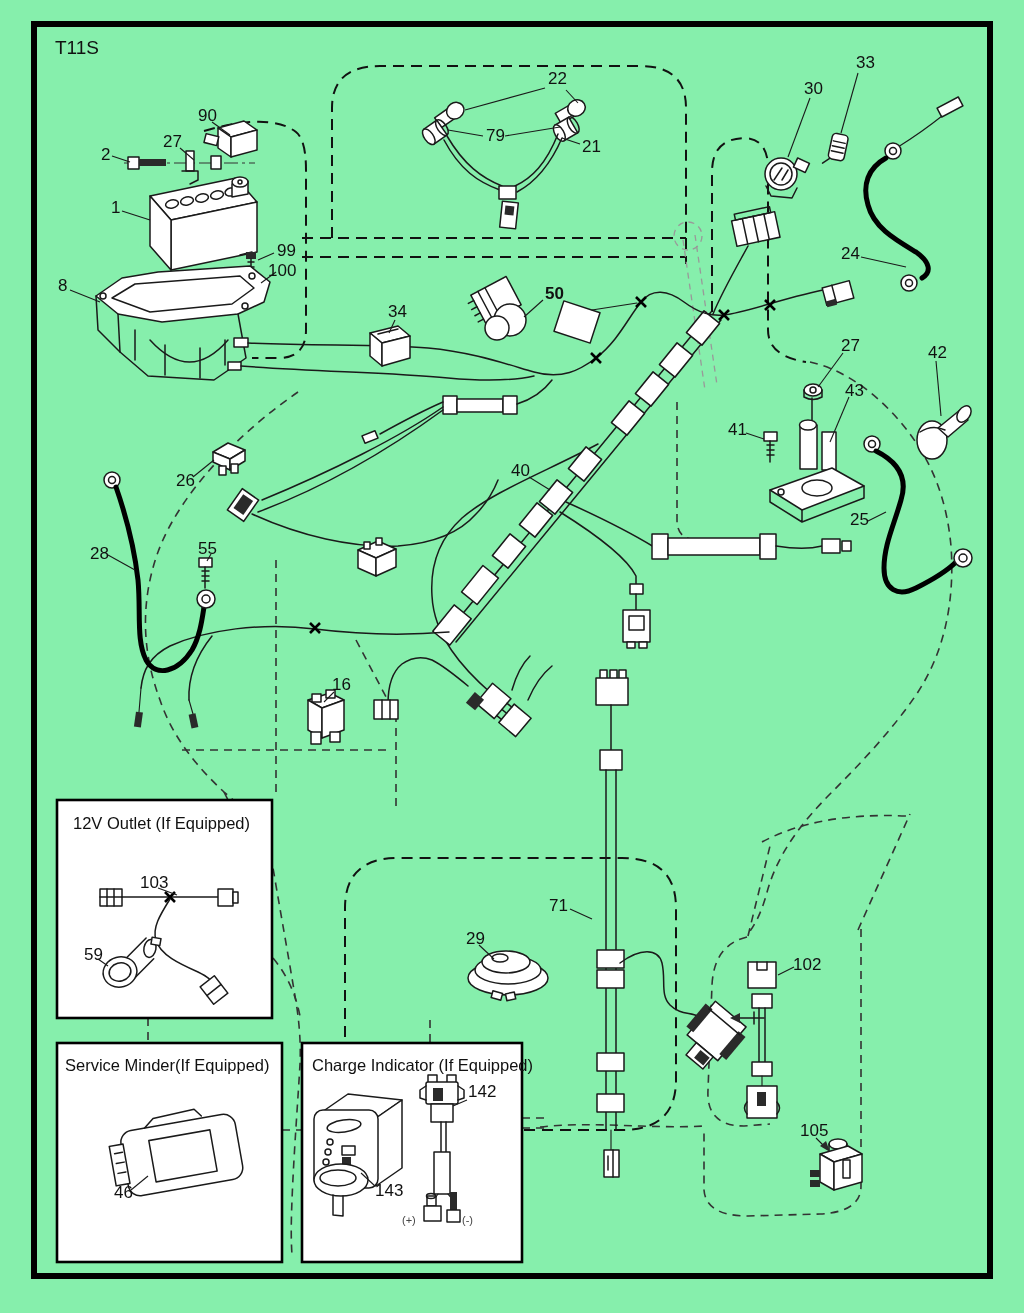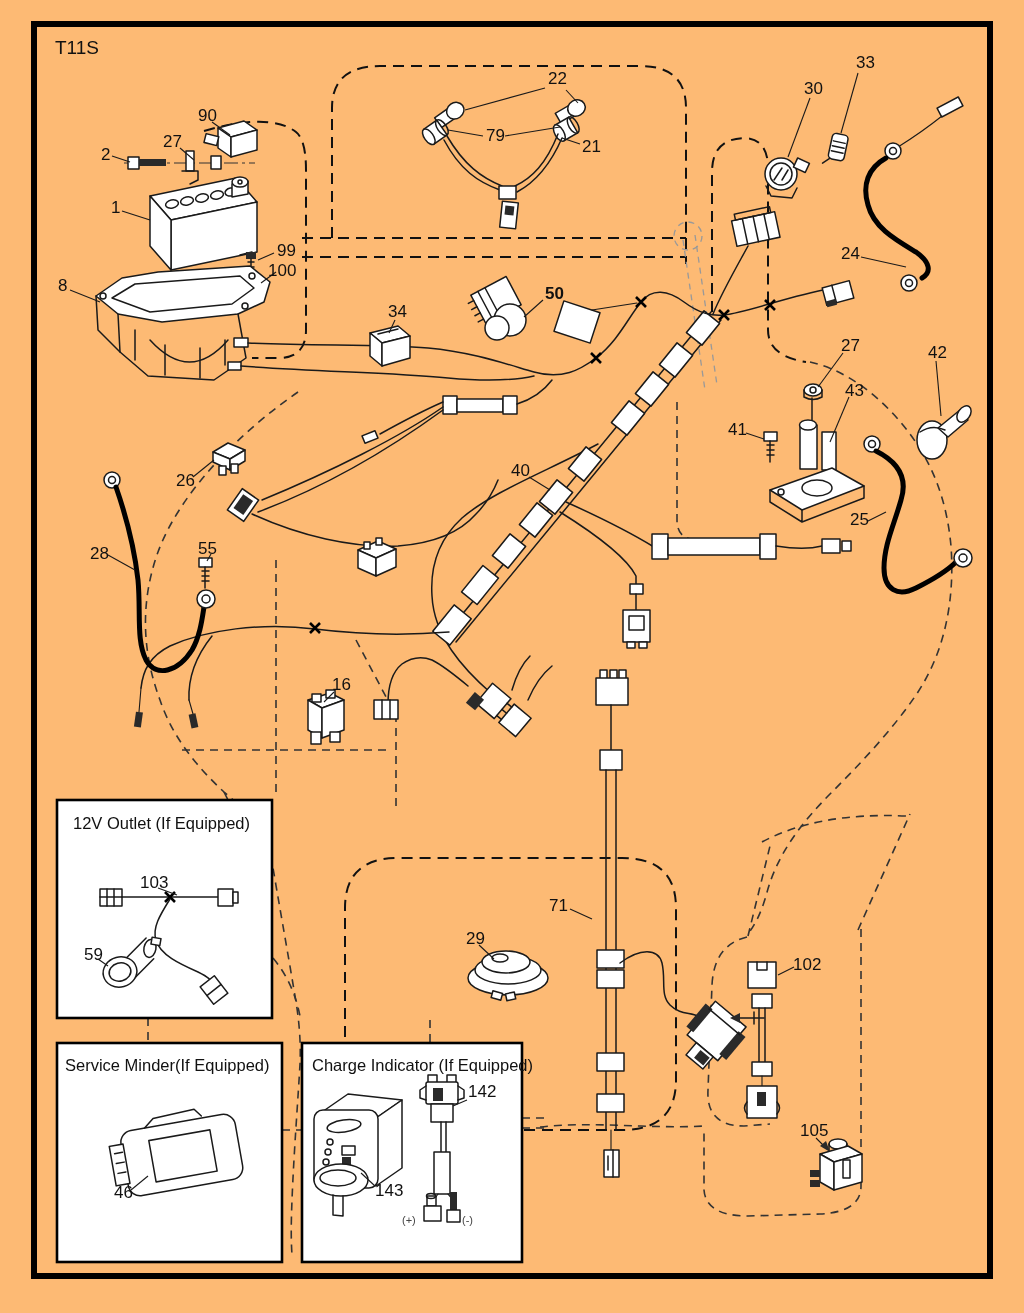--- a/index.html
+++ b/index.html
@@ -1,16 +1,16 @@
 <!DOCTYPE html>
 <html><head>
 <meta charset="utf-8">
 <style>
   html,body{margin:0;padding:0;background:#fff;}
-  .page{width:1024px;height:1313px;position:relative;background:#fdba74;overflow:hidden;}
+  .page{width:1024px;height:1313px;position:relative;background:#86efac;overflow:hidden;}
   svg text{font-family:"Liberation Sans","DejaVu Sans",sans-serif;fill:#111;}
   .lbl{font-size:17px;}
   .lbl-b{font-size:17px;font-weight:bold;}
   .ttl{font-size:19px;}
   .box-title{font-size:16.5px;}
   .tiny{font-size:11px;fill:#444;}
   .ln{fill:none;stroke:#1a1a1a;stroke-width:1.5;stroke-linecap:round;stroke-linejoin:round;}
   .lt{fill:none;stroke:#1a1a1a;stroke-width:1.1;stroke-linecap:round;stroke-linejoin:round;}
   .wf{fill:#ffffff;stroke:#1a1a1a;stroke-width:1.5;stroke-linejoin:round;}
   .cable{fill:none;stroke:#000;stroke-width:5;stroke-linecap:round;}

